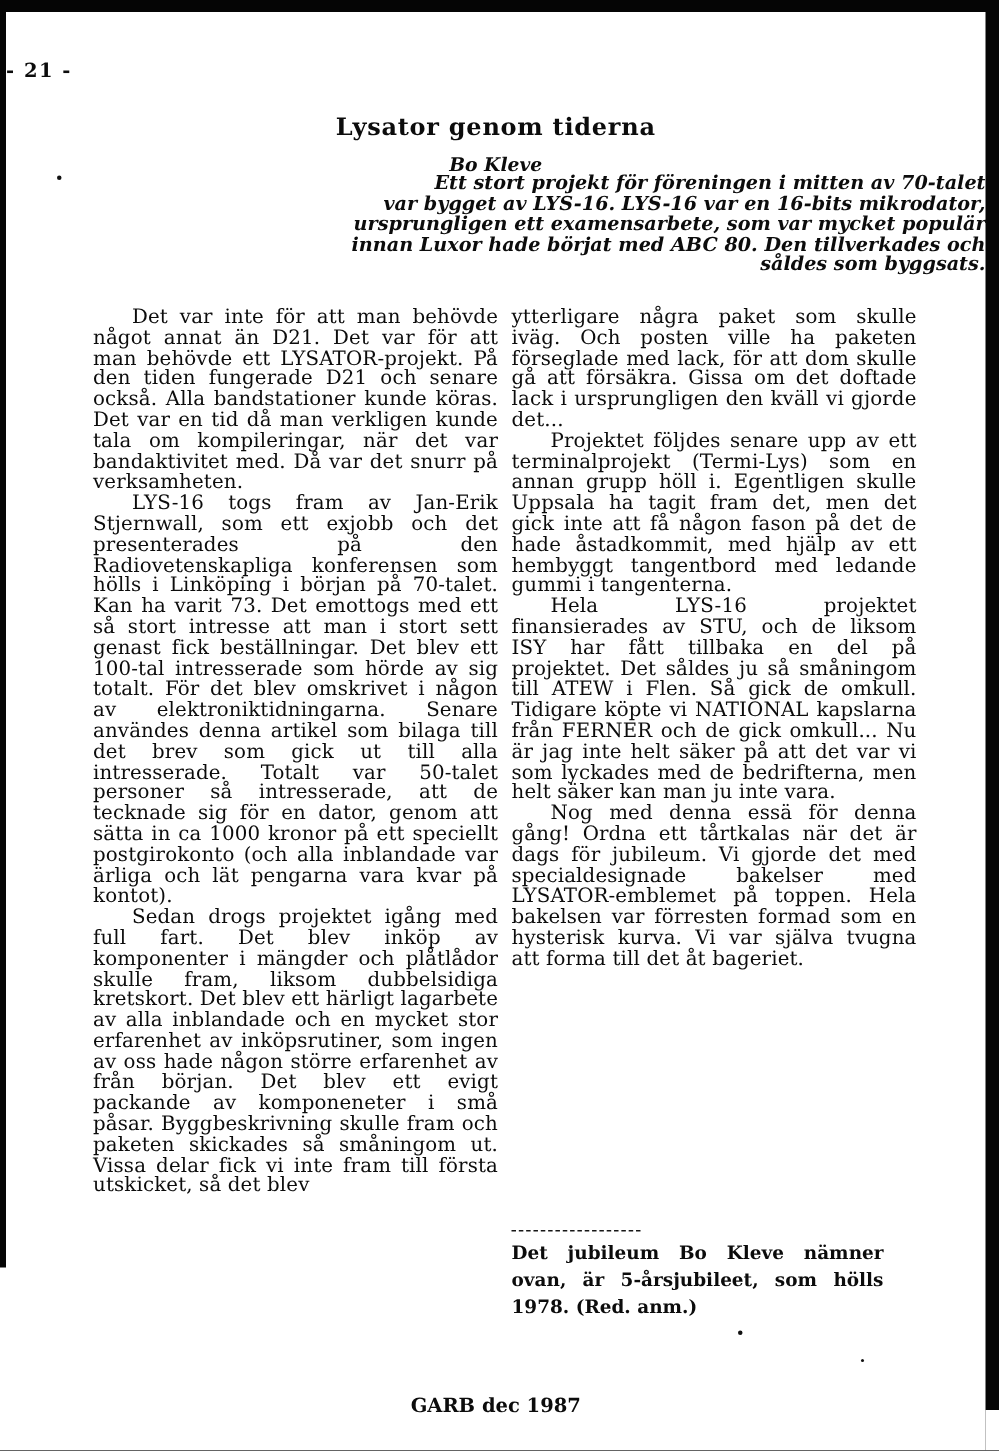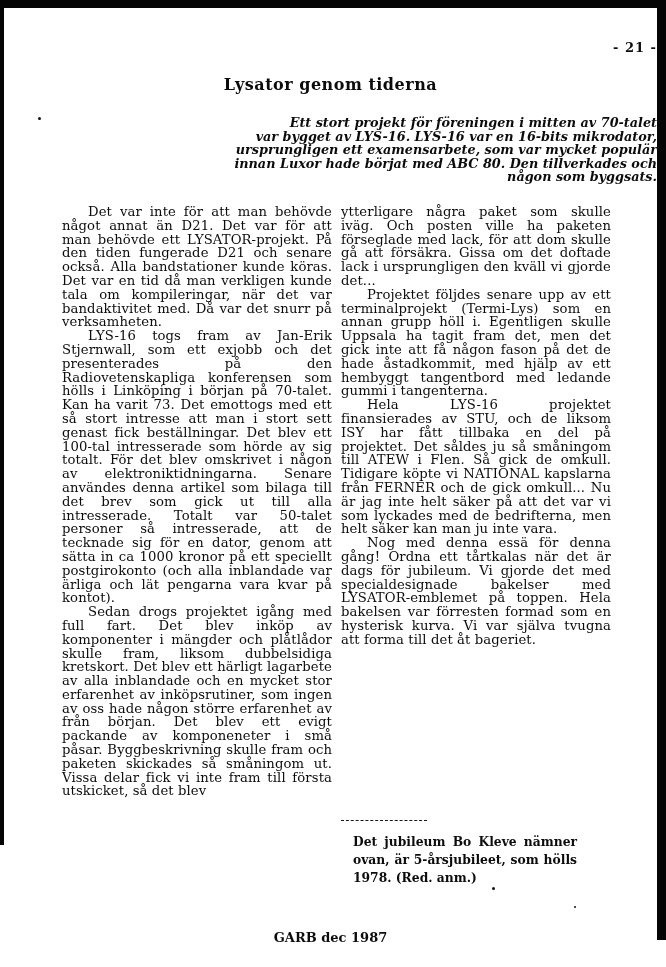--- a/index.html
+++ b/index.html
@@ -37,21 +37,21 @@
   .edge-patch-right {
     position: absolute;
     right: 0; top: 940px;
     width: 9px; height: 27px;
     background: #ffffff;
   }
   .page-number {
     position: absolute;
     top: 32px;
     left: 0; right: 0;
-    text-align: right;
+    text-align: left;
     font-size: 13px;
     font-weight: bold;
     letter-spacing: 1px;
   }
   .title {
     position: absolute;
     top: 67px;
     left: 0; right: 0;
     margin: 0;
     text-align: center;
@@ -103,21 +103,21 @@
     font-size: 12.3px;
     line-height: 18px;
     font-weight: bold;
     text-align: justify;
   }
   .footnote-rule {
     width: 86px;
     border-top: 1.5px dashed #161616;
     margin-bottom: 5px;
   }
-  .footnote p { margin: 12px; }
+  .footnote p { margin: 0; }
   .footer {
     position: absolute;
     left: 0; right: 0;
     top: 922px;
     text-align: center;
     font-size: 13px;
     font-weight: bold;
   }
   .speck {
     position: absolute;
@@ -131,27 +131,28 @@
 </head>
 <body>
 
 <div class="stage">
   <div class="page">
 
     <div class="page-number">- 21 -</div>
 
     <h1 class="title">Lysator genom tiderna</h1>
 
+    <div class="byline">Bo Kleve</div>
 
     <div class="intro">
       <div>Ett stort projekt för föreningen i mitten av 70-talet</div>
       <div>var bygget av LYS-16. LYS-16 var en 16-bits mikrodator,</div>
       <div>ursprungligen ett examensarbete, som var mycket populär</div>
       <div>innan Luxor hade börjat med ABC 80. Den tillverkades och</div>
-      <div>någon som byggsats.</div>
+      <div>såldes som byggsats.</div>
     </div>
 
     <div class="col col-left">
       <p>Det var inte för att man behövde något annat än D21. Det var för att man behövde ett LYSATOR-projekt. På den tiden fungerade D21 och senare också. Alla bandstationer kunde köras. Det var en tid då man verkligen kunde tala om kompileringar, när det var bandaktivitet med. Då var det snurr på verksamheten.</p>
       <p>LYS-16 togs fram av Jan-Erik Stjernwall, som ett exjobb och det presenterades på den Radiovetenskapliga konferensen som hölls i Linköping i början på 70-talet. Kan ha varit 73. Det emottogs med ett så stort intresse att man i stort sett genast fick beställningar. Det blev ett 100-tal intresserade som hörde av sig totalt. För det blev omskrivet i någon av elektroniktidningarna. Senare användes denna artikel som bilaga till det brev som gick ut till alla intresserade. Totalt var 50-talet personer så intresserade, att de tecknade sig för en dator, genom att sätta in ca 1000 kronor på ett speciellt postgirokonto (och alla inblandade var ärliga och lät pengarna vara kvar på kontot).</p>
       <p>Sedan drogs projektet igång med full fart. Det blev inköp av komponenter i mängder och plåtlådor skulle fram, liksom dubbelsidiga kretskort. Det blev ett härligt lagarbete av alla inblandade och en mycket stor erfarenhet av inköpsrutiner, som ingen av oss hade någon större erfarenhet av från början. Det blev ett evigt packande av komponeneter i små påsar. Byggbeskrivning skulle fram och paketen skickades så småningom ut. Vissa delar fick vi inte fram till första utskicket, så det blev</p>
     </div>
 
     <div class="col col-right">
       <p class="no-indent">ytterligare några paket som skulle iväg. Och posten ville ha paketen förseglade med lack, för att dom skulle gå att försäkra. Gissa om det doftade lack i ursprungligen den kväll vi gjorde det...</p>

